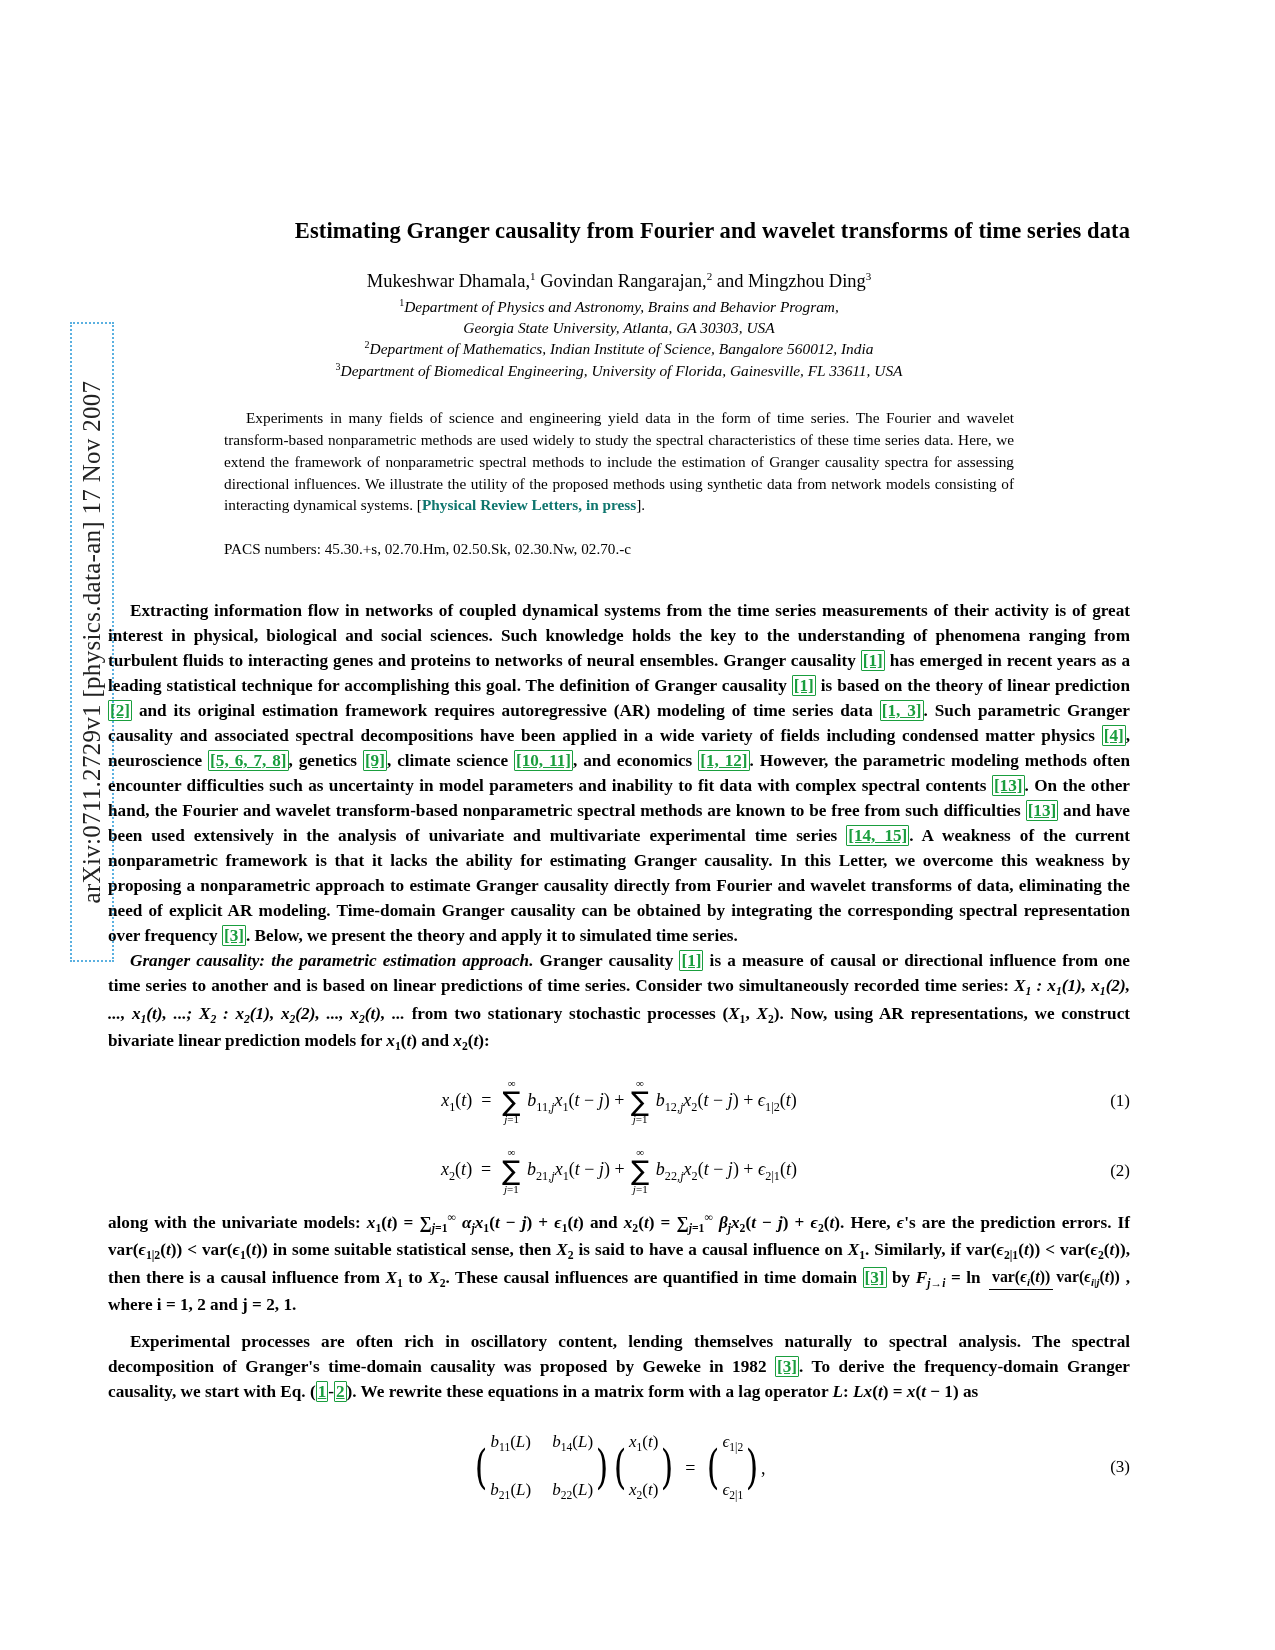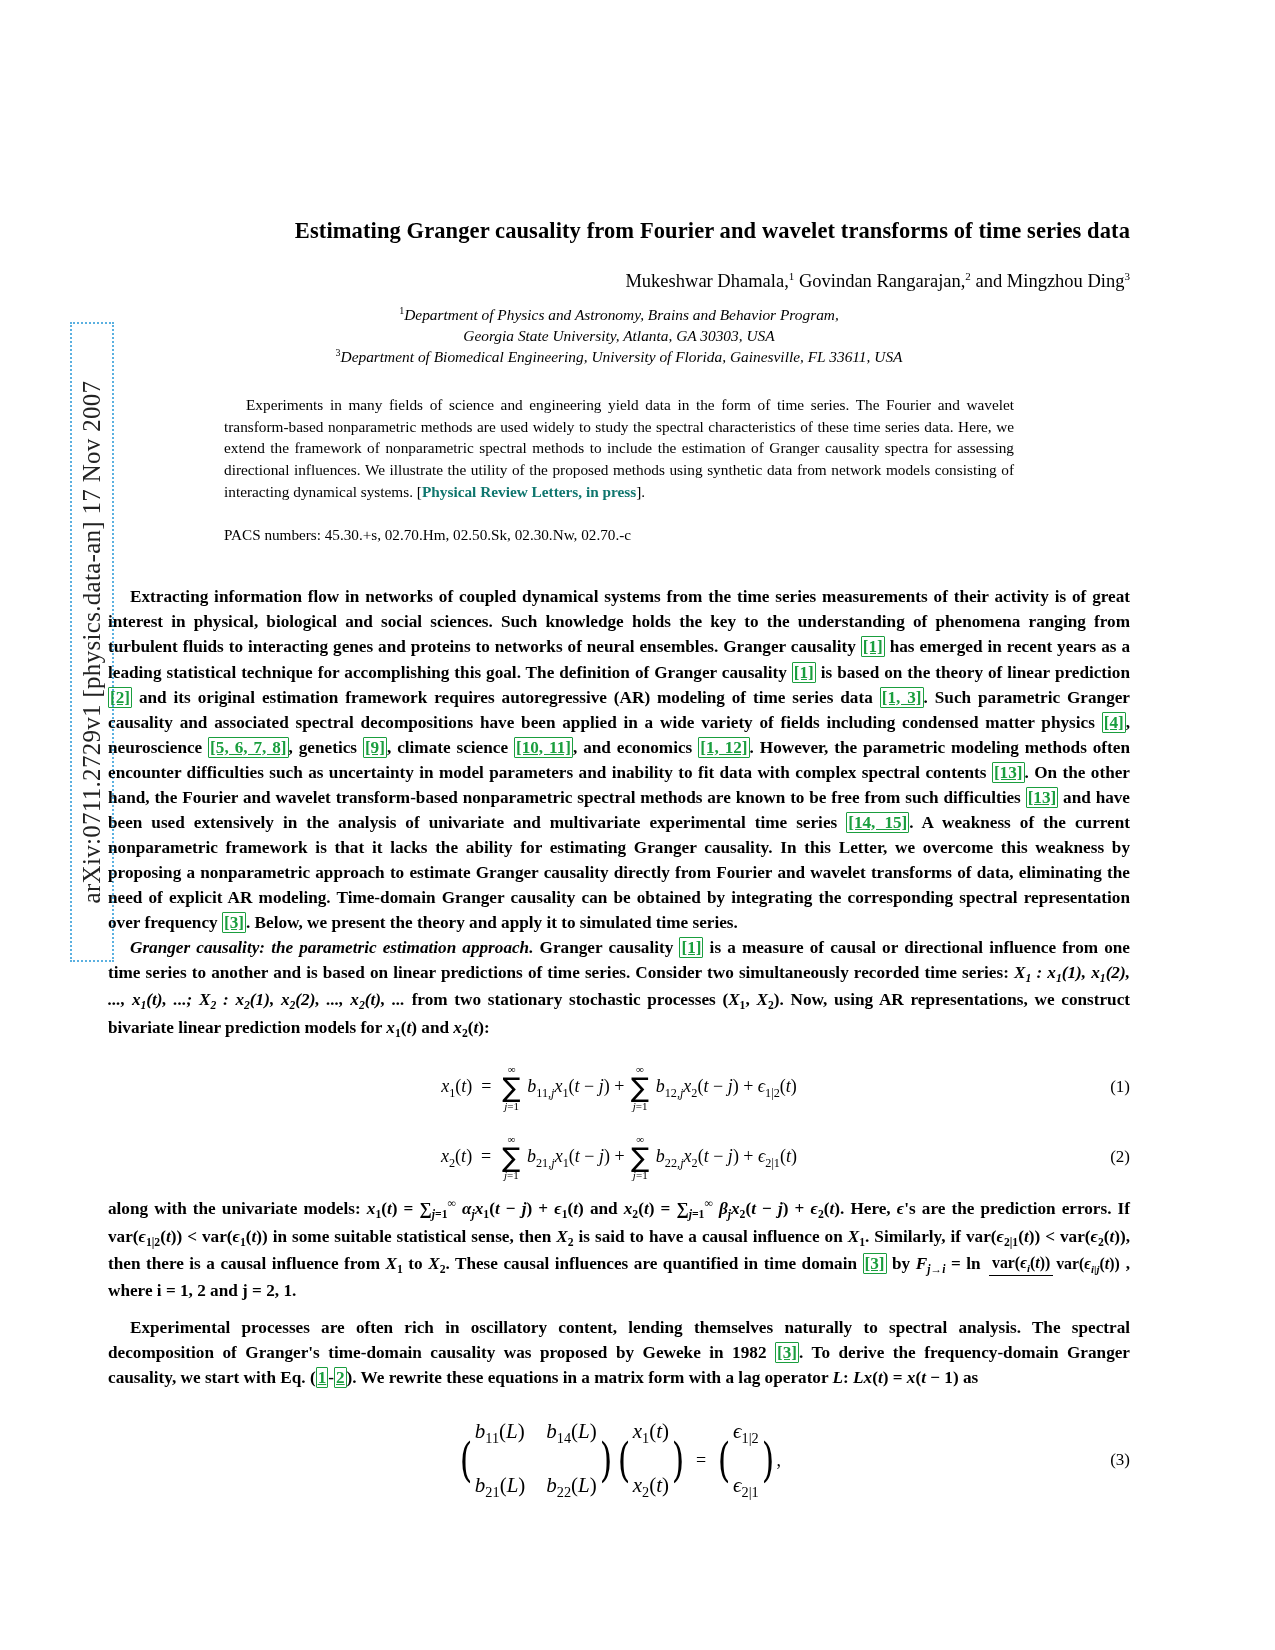--- a/index.html
+++ b/index.html
@@ -48,23 +48,23 @@
     width: 1022px;
   }
   .title {
     font-size: 22.5px;
     font-weight: bold;
     text-align: right;
     letter-spacing: 0.1px;
     margin-bottom: 26px;
   }
   .authors {
-    text-align: right;
+    text-align: center;
     font-size: 18.5px;
-    margin-bottom: 12px;
+    margin-bottom: 4px;
   }
   .authors sup { font-size: 11px; }
   .affil {
     text-align: center;
     font-size: 15.4px;
     font-style: italic;
     line-height: 1.33;
   }
   .affil sup { font-size: 10px; font-style: normal; }
   .dated {
@@ -152,21 +152,22 @@
     line-height: 0.8;
     vertical-align: middle;
     font-family: "DejaVu Serif", serif;
     transform: scaleX(0.7);
   }
   .matrix {
     display: inline-grid;
     vertical-align: middle;
     row-gap: 3px;
     column-gap: 16px;
-    font-size: 21px;
+    font-size: 17px;
+    text-align: center;
     gap: 21px;
   }
   .mat-wrap { display: inline-flex; align-items: center; }
 </style>
 </head>
 <body>
 
 <div class="page">
 
   <div class="arxiv-stamp">arXiv:0711.2729v1  [physics.data-an]  17 Nov 2007</div>
@@ -175,20 +176,21 @@
 
     <div class="title">Estimating Granger causality from Fourier and wavelet transforms of time series data</div>
 
     <div class="authors">
       Mukeshwar Dhamala,<sup>1</sup> Govindan Rangarajan,<sup>2</sup> and Mingzhou Ding<sup>3</sup>
     </div>
 
     <div class="affil">
       <div><sup>1</sup>Department of Physics and Astronomy, Brains and Behavior Program,</div>
       <div>Georgia State University, Atlanta, GA 30303, USA</div>
+      <div><sup>2</sup>Department of Mathematics, Indian Institute of Science, Bangalore 560012, India</div>
       <div><sup>3</sup>Department of Biomedical Engineering, University of Florida, Gainesville, FL 33611, USA</div>
     </div>
 
     <div class="abstract">
       <span>Experiments in many fields of science and engineering yield data in the form of time series. The Fourier and wavelet transform-based nonparametric methods are used widely to study the spectral characteristics of these time series data. Here, we extend the framework of nonparametric spectral methods to include the estimation of Granger causality spectra for assessing directional influences. We illustrate the utility of the proposed methods using synthetic data from network models consisting of interacting dynamical systems. [</span><span class="highlight">Physical Review Letters, in press</span><span>].</span>
     </div>
 
     <div class="pacs">PACS numbers: 45.30.+s, 02.70.Hm, 02.50.Sk, 02.30.Nw, 02.70.-c</div>
 
     <div class="body">

